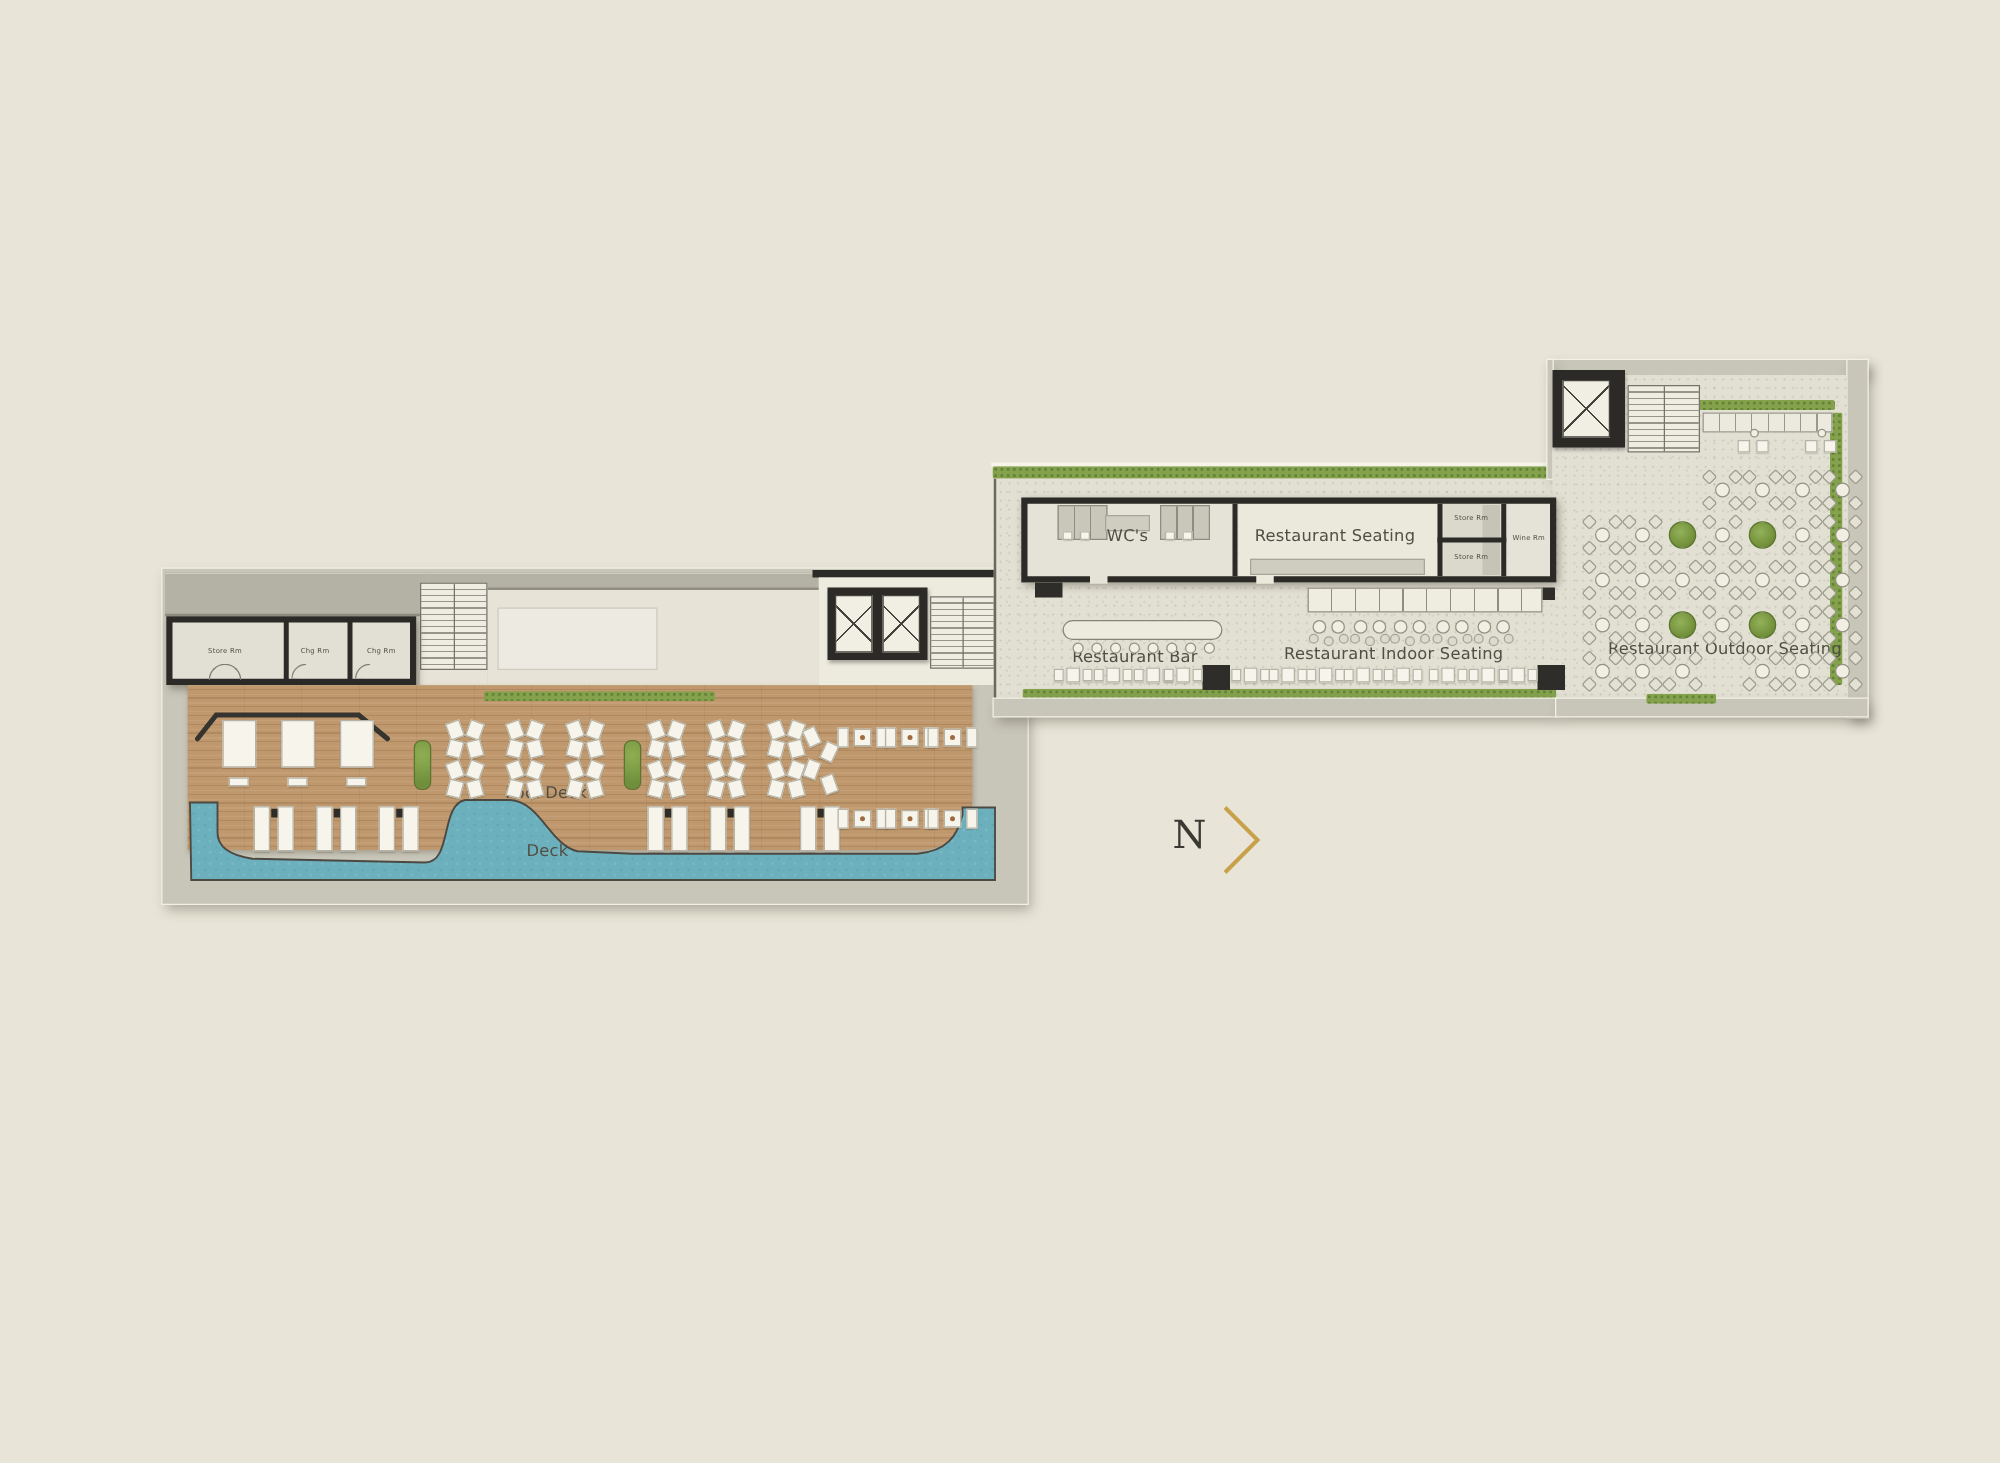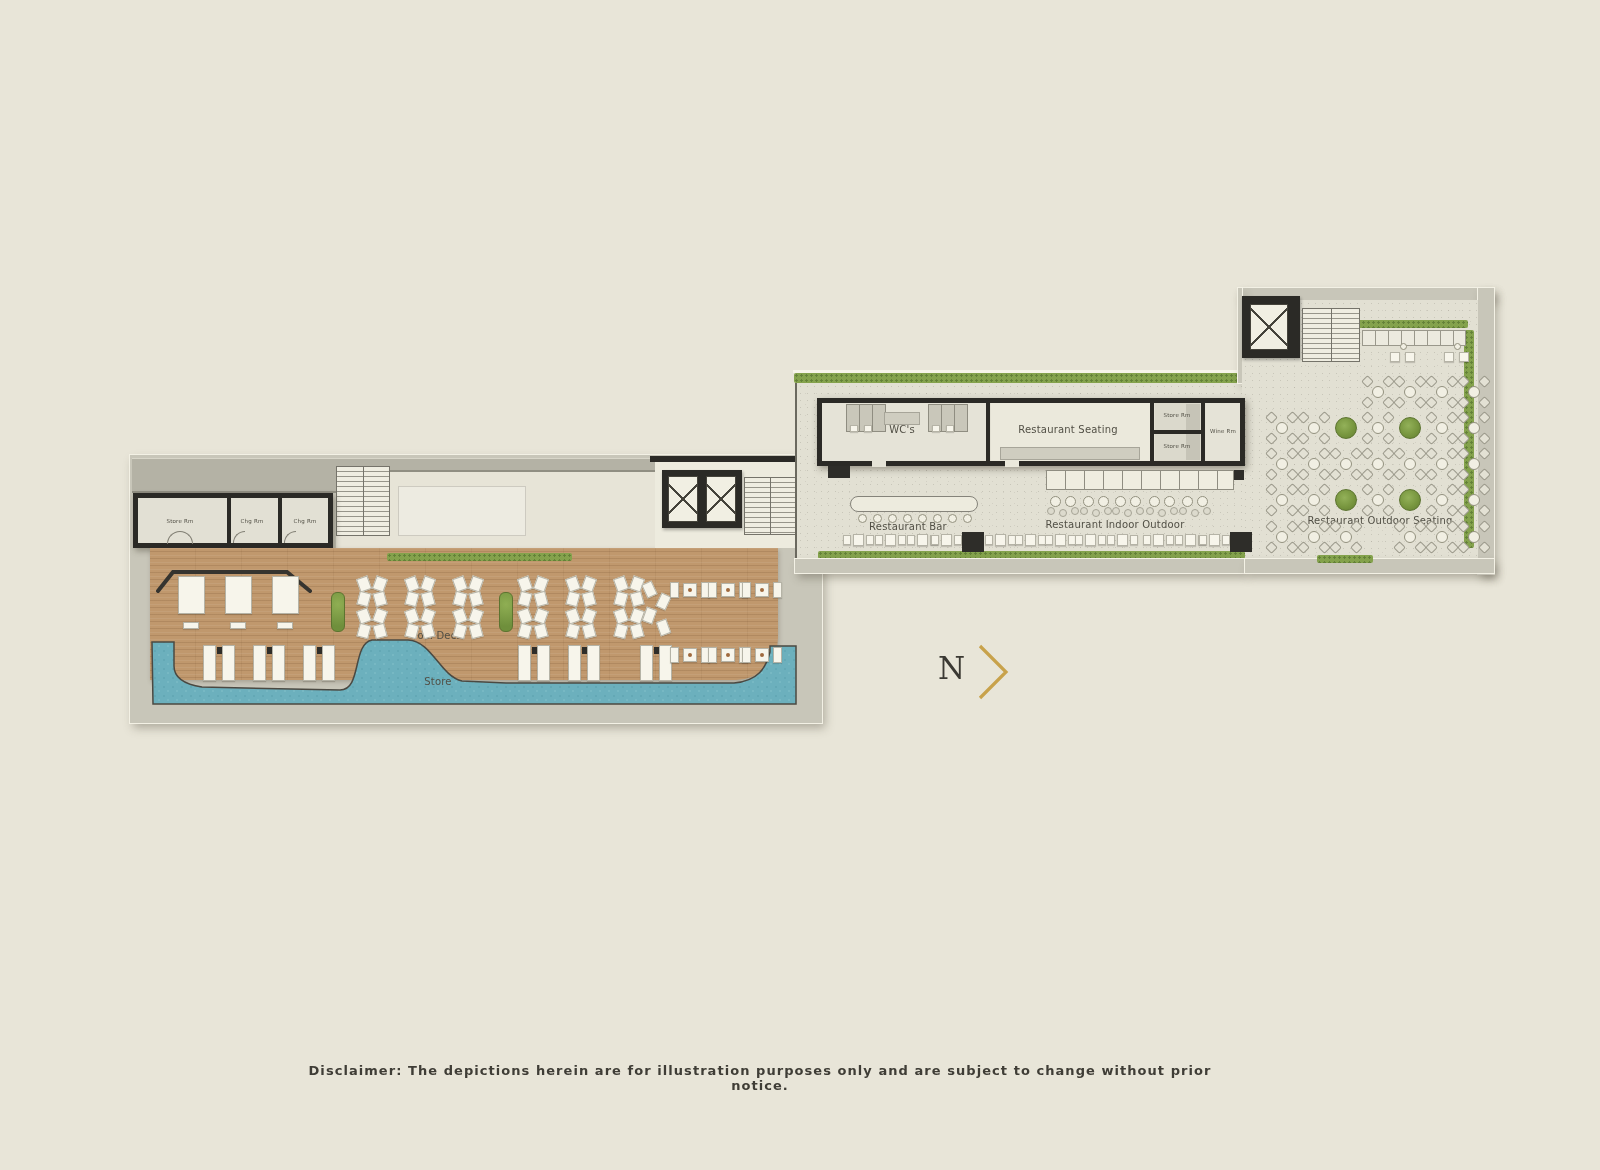--- a/index.html
+++ b/index.html
@@ -49,21 +49,21 @@
   .wht{background:#f7f5eb;border:1px solid #b5b3a6;box-shadow:0 1px 1px rgba(40,35,25,.18);}
   .dk{background:#2e2d29;}
   .ddot{background:#a06a3e;border-radius:50%;}
   .rt{background:#f1efe3;border:1px solid #93917f;border-radius:50%;}
   .gc{background:#dcdacd;border:1px solid #a6a496;border-radius:50%;}
   .och{background:#e3e1d4;border:1px solid #9d9b8d;border-radius:2px;}
   .grn{background:radial-gradient(circle at 42% 38%,#93b159 0%,#78963f 55%,#627e31 100%);
        border-radius:50%;border:1px solid #5c7430;}
   .grnrect{background:radial-gradient(circle at 50% 30%,#8fae53,#6f8f3c 80%);border-radius:6px;border:1px solid #5c7430;}
   
-  .lbl{position:absolute;transform:translate(-50%,-50%);font-size:10px;color:#514f45;
+  .lbl{position:absolute;transform:translate(-50%,-50%);font-size:13px;color:#514f45;
        letter-spacing:.2px;white-space:nowrap;}
   .lbl.xs{font-size:5.5px;}
   .north-n{position:absolute;font-family:"DejaVu Serif",serif;color:#3b3933;}
   .disclaimer{position:absolute;text-align:center;font-size:13px;font-weight:600;
               letter-spacing:1.05px;color:#3f3d36;}
 </style>
 </head>
 <body>
 
 <div class="canvas">
@@ -158,28 +158,28 @@
   <div class="f grid" style="left:1046px;top:470px;width:188px;height:20px"></div>
   <div class="f bar" style="left:850px;top:496px;width:128px;height:16px"></div>
   <div class="f dk" style="left:962px;top:532px;width:22px;height:20px"></div>
   <div class="f dk" style="left:1230px;top:532px;width:22px;height:20px"></div>
   <div class="f bench" style="left:1362px;top:330px;width:104px;height:16px"></div>
 
   <div class="lbl xs" style="left:180px;top:521px">Store Rm</div>
   <div class="lbl xs" style="left:252px;top:521px">Chg Rm</div>
   <div class="lbl xs" style="left:305px;top:521px">Chg Rm</div>
   <div class="lbl" style="left:437px;top:635px">Pool Deck</div>
-  <div class="lbl" style="left:438px;top:681px">Store</div>
+  <div class="lbl" style="left:438px;top:681px">Deck</div>
   <div class="lbl" style="left:902px;top:429px">WC's</div>
   <div class="lbl" style="left:1068px;top:429px">Restaurant Seating</div>
   <div class="lbl xs" style="left:1177px;top:415px">Store Rm</div>
   <div class="lbl xs" style="left:1177px;top:446px">Store Rm</div>
   <div class="lbl xs" style="left:1223px;top:431px">Wine Rm</div>
   <div class="lbl" style="left:908px;top:526px">Restaurant Bar</div>
-  <div class="lbl" style="left:1115px;top:524px">Restaurant Indoor Outdoor</div>
+  <div class="lbl" style="left:1115px;top:524px">Restaurant Indoor Seating</div>
   <div class="lbl" style="left:1380px;top:520px">Restaurant Outdoor Seating</div>
 
   <div class="north-n" style="left:938px;top:650px;font-size:31px">N</div>
   <svg class="f" style="left:972px;top:642px" width="42" height="62" viewBox="0 0 42 62">
     <polyline points="8,4 34,30 8,56" fill="none" stroke="#c8a24b" stroke-width="3.2"></polyline>
   </svg>
  <div class="f wht" style="left: 178px; top: 576px; width: 27px; height: 38px;"></div>
       <div class="f wht" style="left: 183px; top: 622px; width: 16px; height: 7px;"></div>
       <div class="f wht" style="left: 225px; top: 576px; width: 27px; height: 38px;"></div>
       <div class="f wht" style="left: 230px; top: 622px; width: 16px; height: 7px;"></div>
@@ -490,14 +490,13 @@
       <div class="f och" style="left: 1427px; top: 543px; width: 9px; height: 9px; transform: rotate(45deg);"></div>
       <div class="f och" style="left: 1448px; top: 543px; width: 9px; height: 9px; transform: rotate(45deg);"></div>
       <div class="f rt" style="left: 1436px; top: 531px; width: 12px; height: 12px;"></div>
       <div class="f och" style="left: 1459px; top: 522px; width: 9px; height: 9px; transform: rotate(45deg);"></div>
       <div class="f och" style="left: 1480px; top: 522px; width: 9px; height: 9px; transform: rotate(45deg);"></div>
       <div class="f och" style="left: 1459px; top: 543px; width: 9px; height: 9px; transform: rotate(45deg);"></div>
       <div class="f och" style="left: 1480px; top: 543px; width: 9px; height: 9px; transform: rotate(45deg);"></div>
       <div class="f rt" style="left: 1468px; top: 531px; width: 12px; height: 12px;"></div>
     </div>
 
- <div class="disclaimer" style="left:305px;top:1063px;width:910px">Disclaimer: The depictions herein are for illustration purposes only and are subject to change without prior notice.</div>
 </div>
 
 </body></html>

